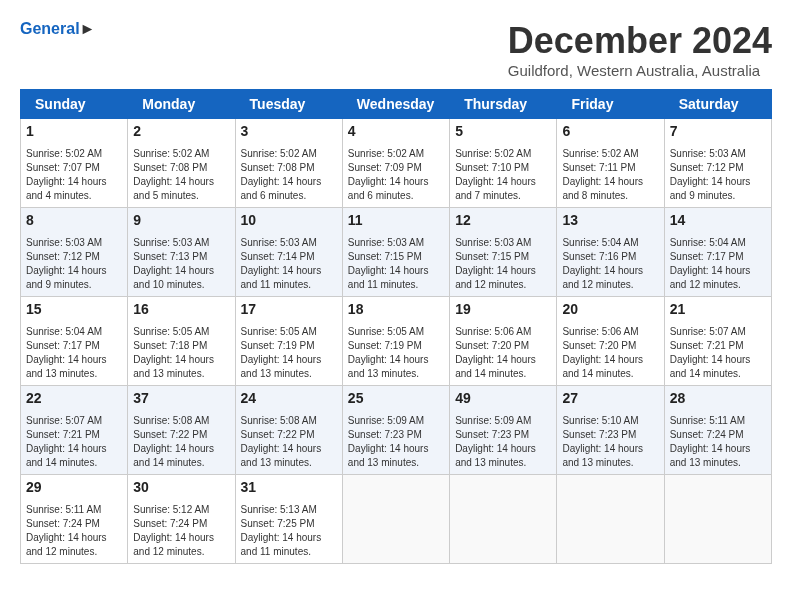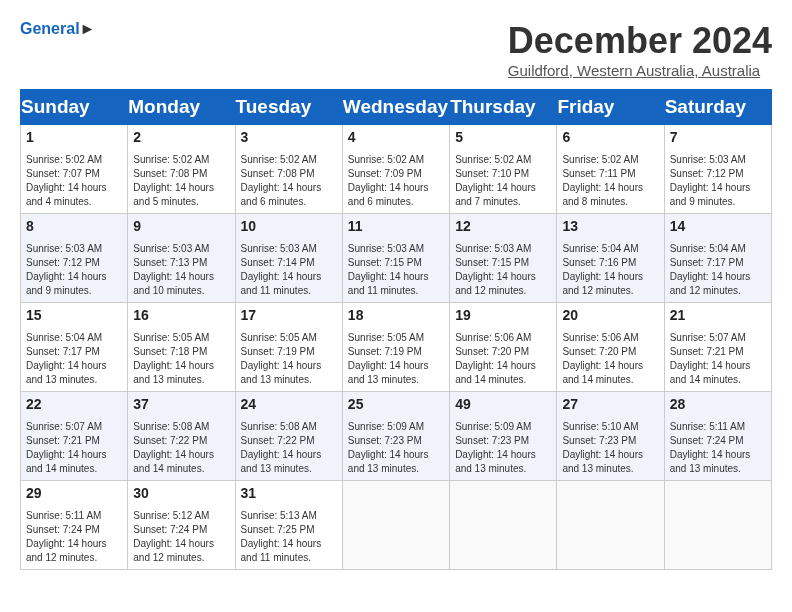--- a/index.html
+++ b/index.html
@@ -30,33 +30,32 @@
     .title-block {
     }
     .month-title {
       font-size: 36px;
       font-weight: bold;
       color: #333;
     }
     .location {
       font-size: 15px;
       color: #555;
-      text-decoration: underline;
     }
     table {
       width: 100%;
       border-collapse: collapse;
       font-size: 11px;
     }
     thead tr th {
       background: #1565c0;
       color: #fff;
-      padding: 6px 0;
+      padding: 6px 14px;
       text-align: left;
-      font-size: 19px;
+      font-size: 14px;
       font-weight: bold;
       border: 1px solid #1565c0;
     }
     tbody tr td {
       border: 1px solid #ccc;
       padding: 4px 5px;
       vertical-align: top;
       width: 14.28%;
       min-height: 80px;
       background: #fff;

